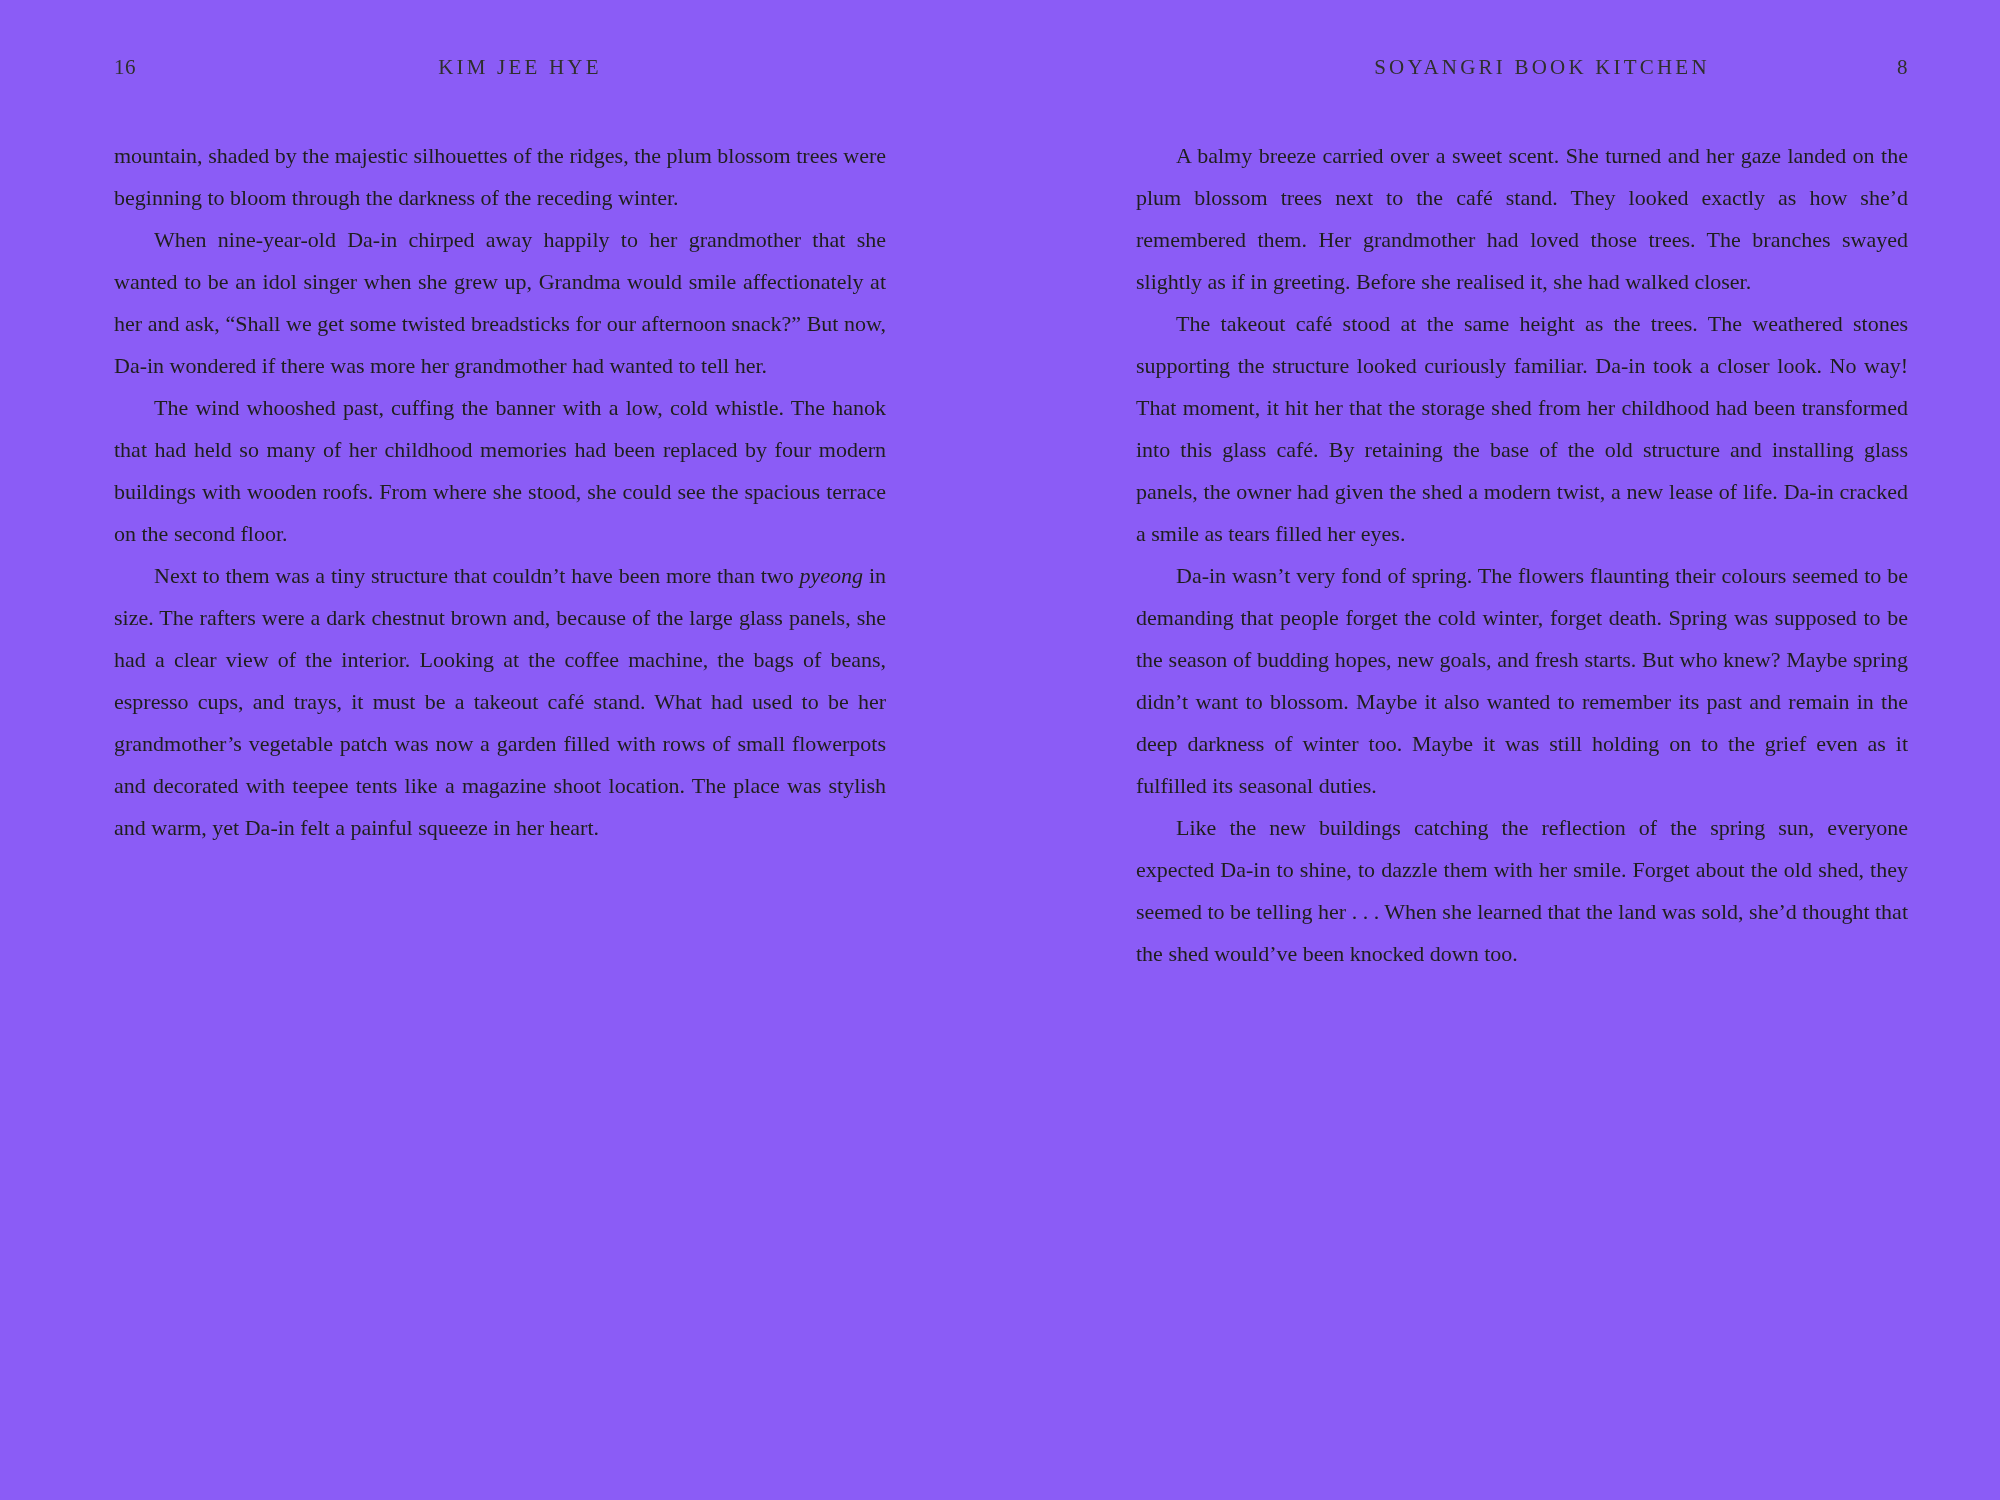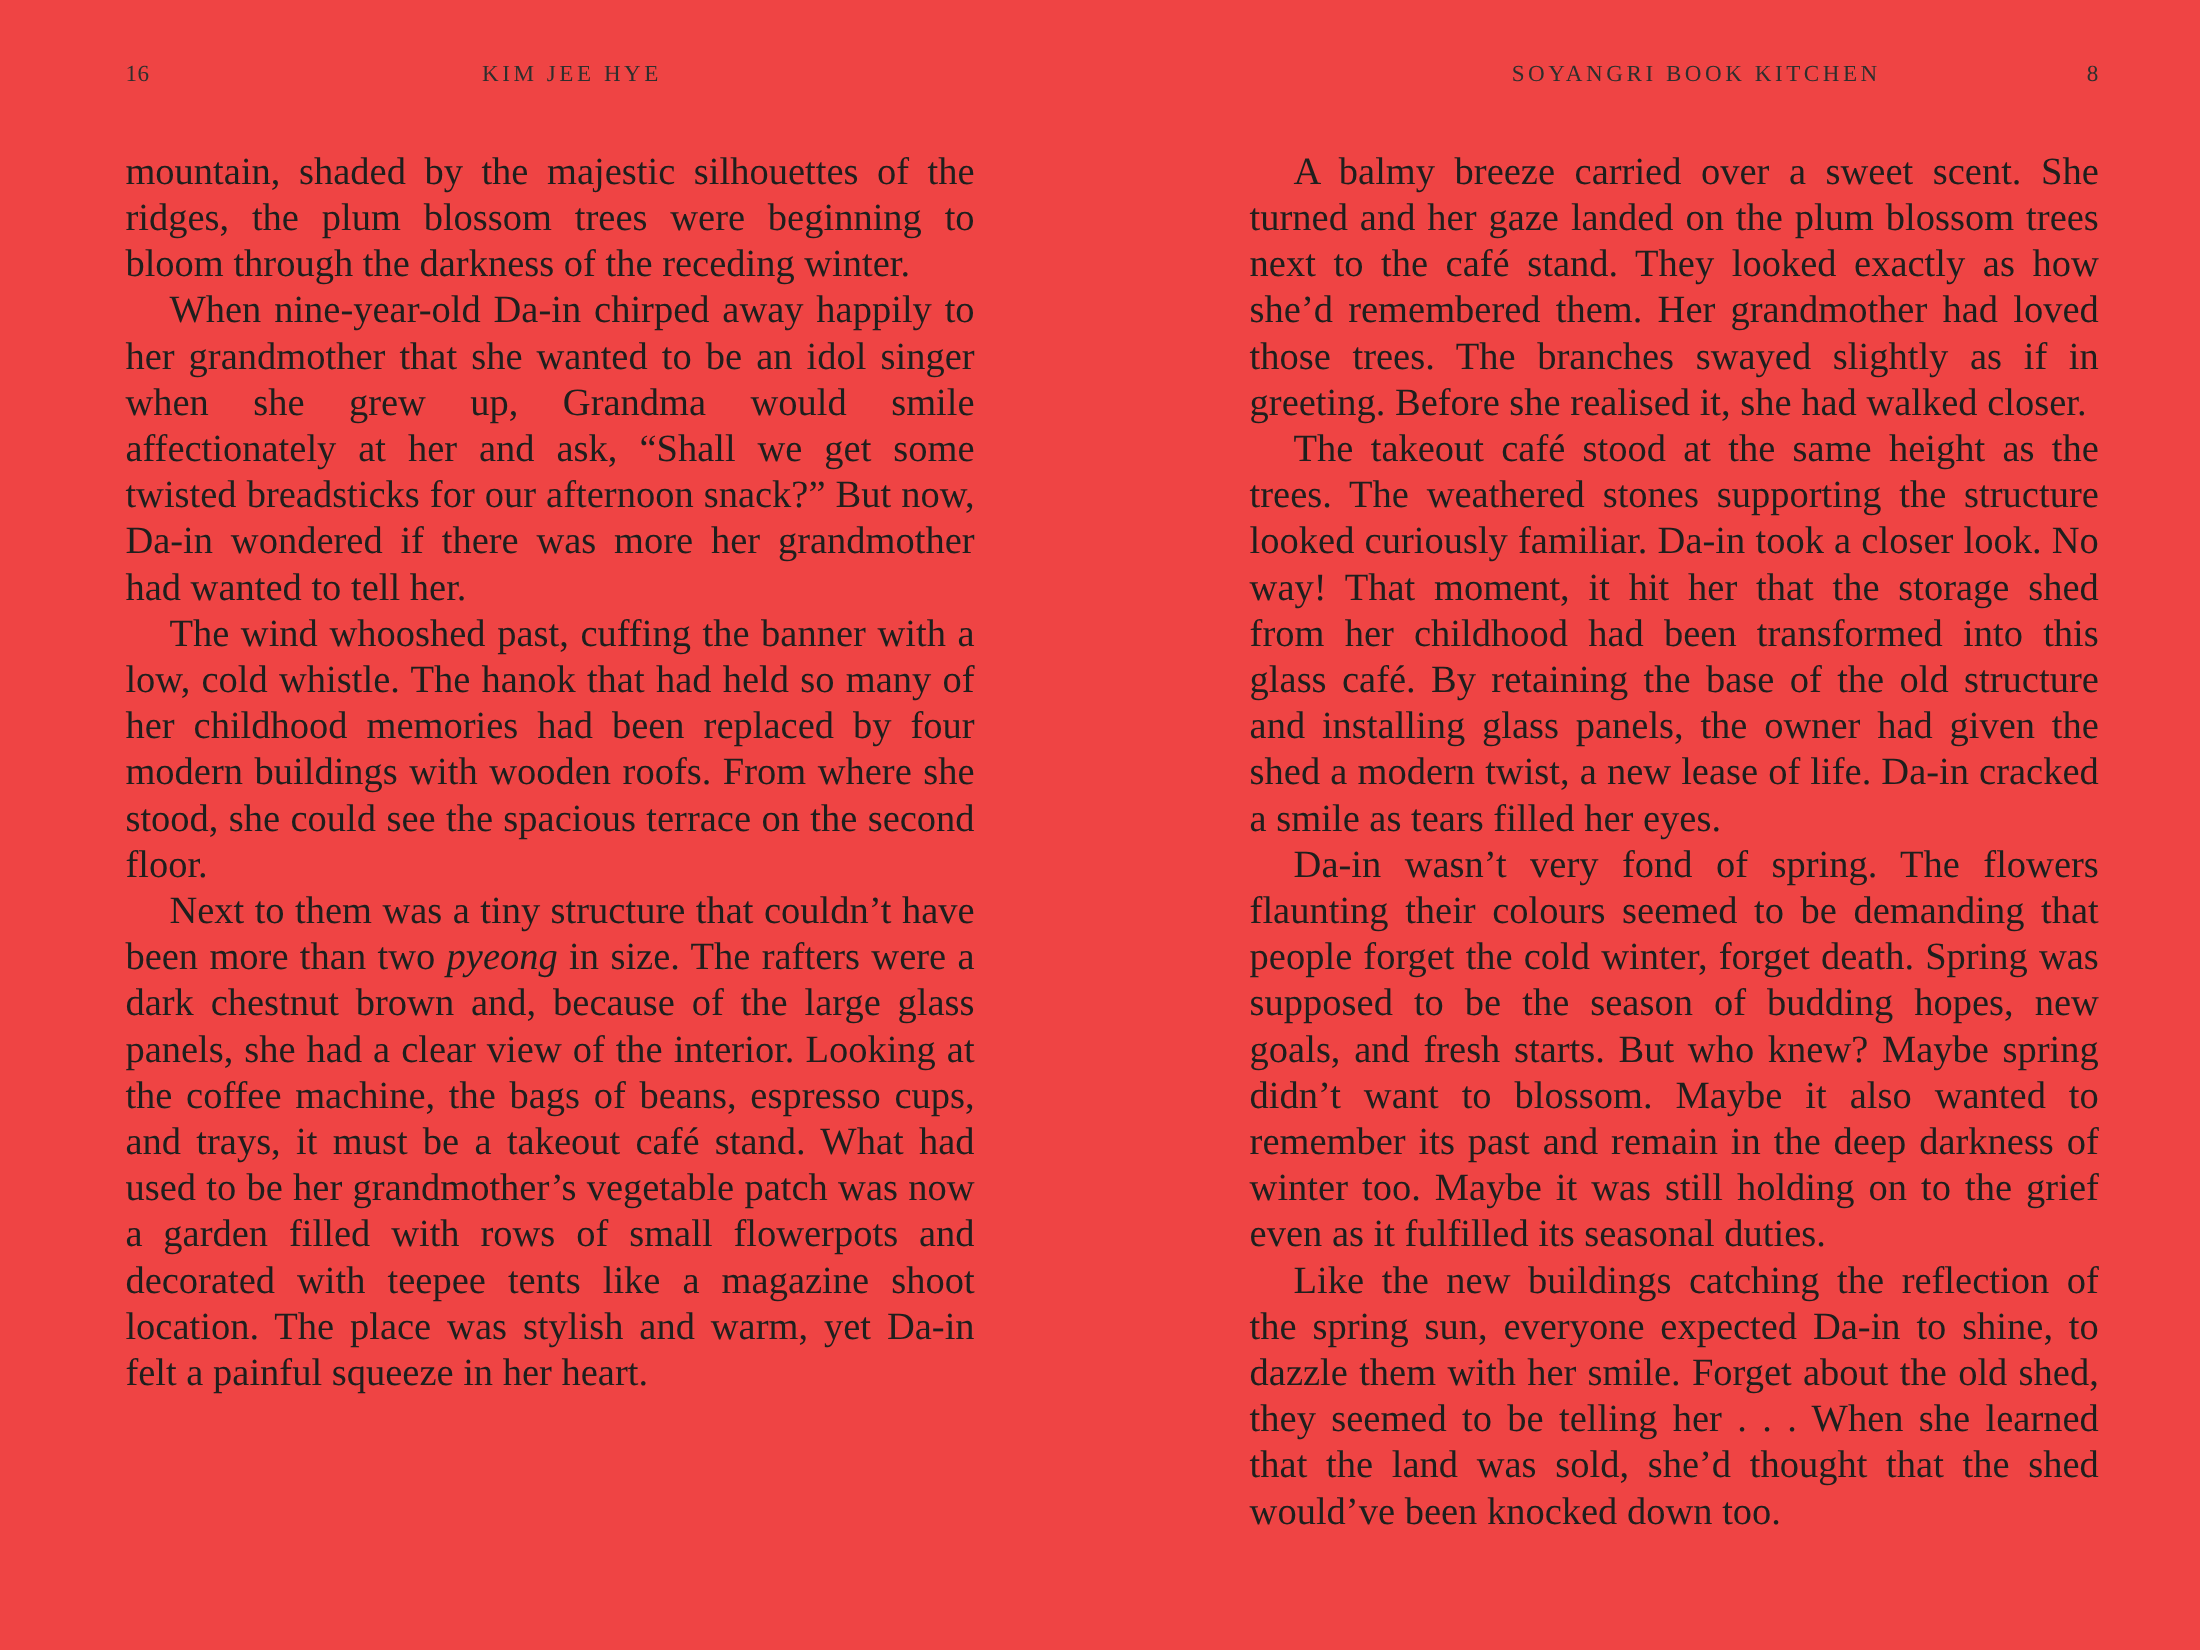--- a/index.html
+++ b/index.html
@@ -2,21 +2,21 @@
 <html lang="en"><head>
 <meta charset="utf-8">
 <style>
   * { margin: 0; padding: 0; box-sizing: border-box; }
   html, body { background: #ffffff; }
 
   .spread {
     position: relative;
     width: 2000px;
     height: 1500px;
-    background: #ef4444;
+    background: #8b5cf6;
     display: flex;
     font-family: "Liberation Serif", "DejaVu Serif", serif;
     color: #1e1e1c;
     overflow: hidden;
   }
 
   .page {
     position: relative;
     width: 1000px;
     height: 1500px;
@@ -42,21 +42,21 @@
     top: 0;
     margin-left: 20px;
   }
 
   .page-header .page-number { position: absolute; top: 0; letter-spacing: 0.5px; }
   .page--left  .page-header .page-number { left: 0; }
   .page--right .page-header .page-number { right: 0; }
 
   .page-body {
     margin-top: 50px;
-    font-size: 35px;
+    font-size: 22px;
     line-height: 42px;
     text-align: justify;
     text-justify: inter-word;
     hyphens: auto;
     -webkit-hyphens: auto;
     color: #1f1f1d;
   }
 
   .page-body p.para { text-indent: 0; }
   .page-body p.para.indent { text-indent: 40px; }

